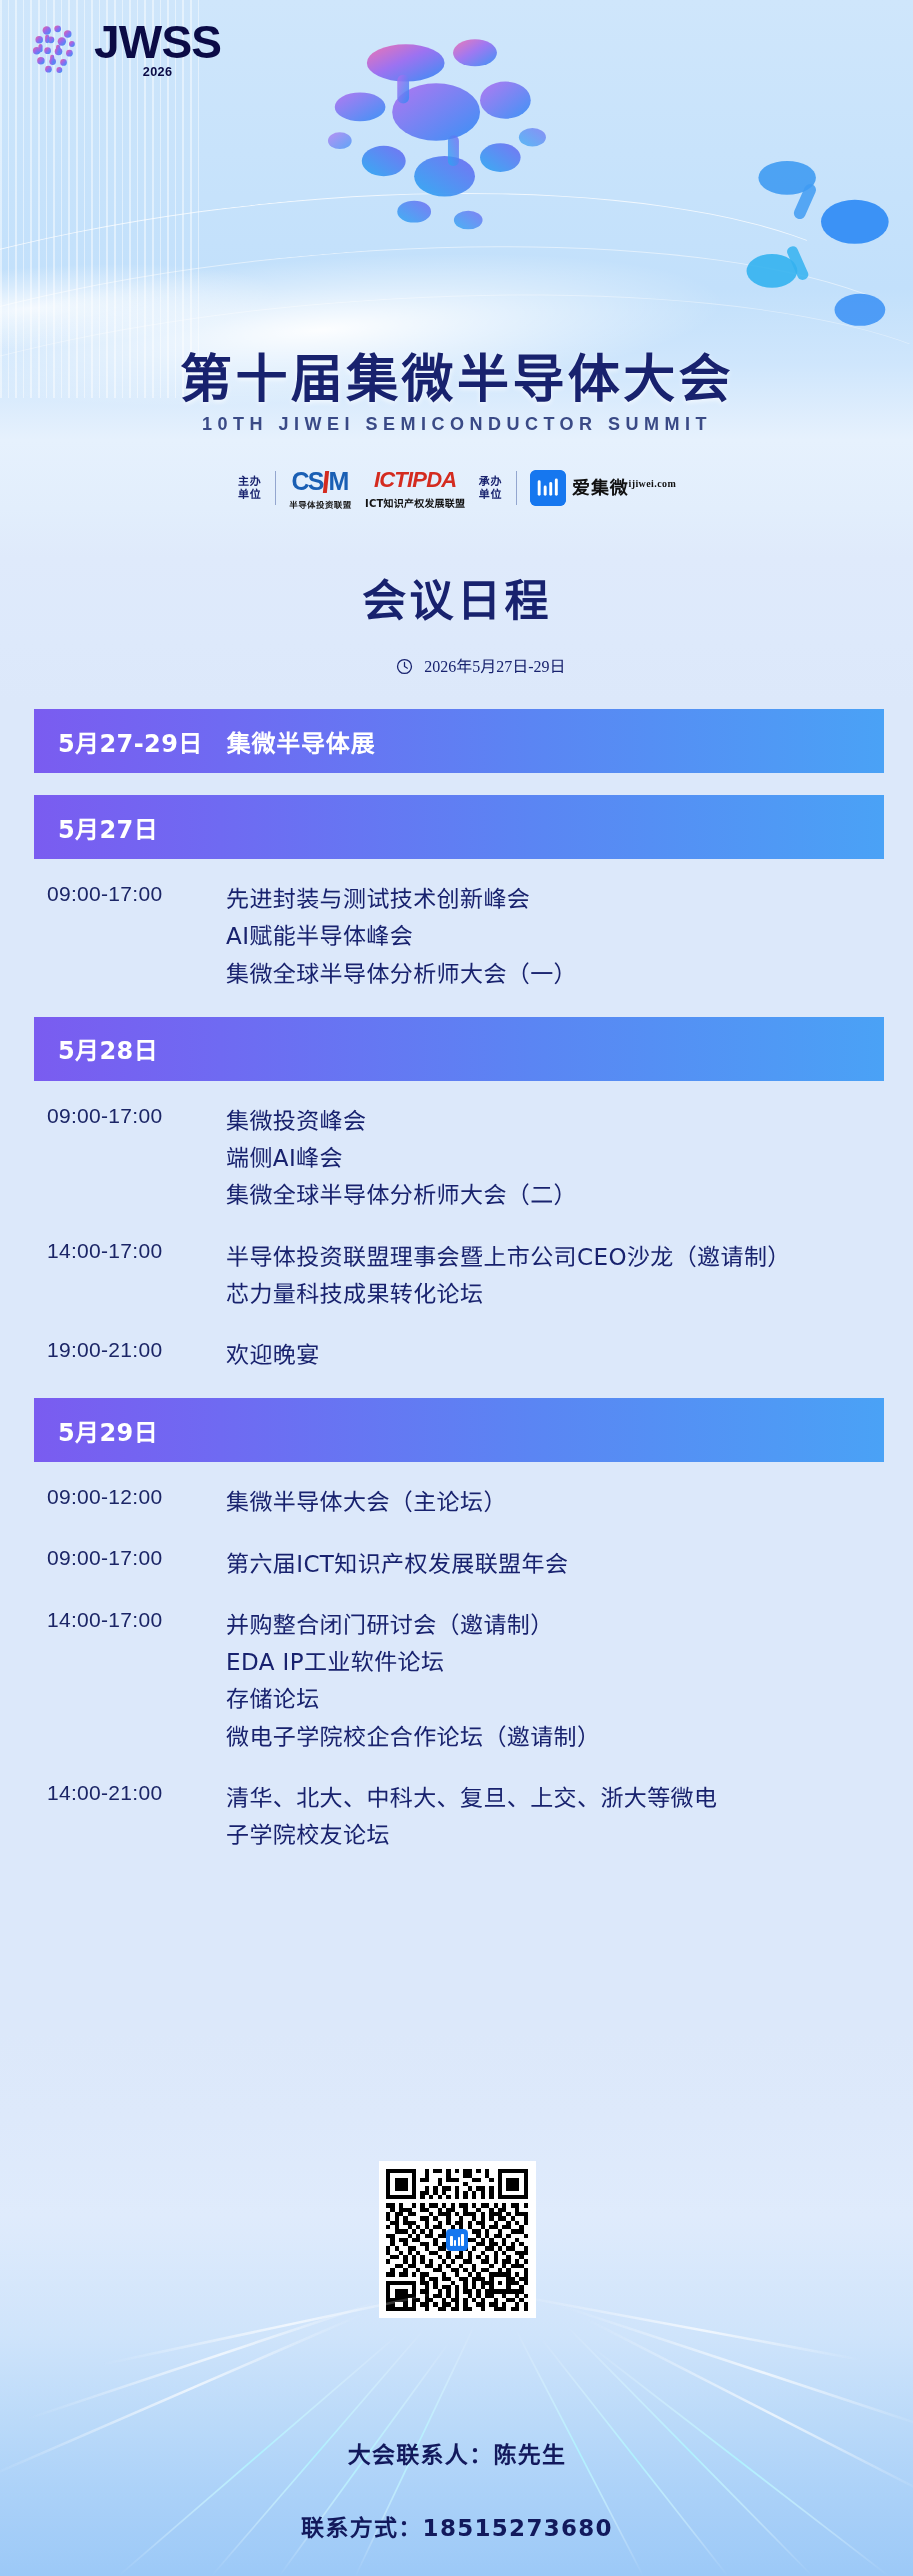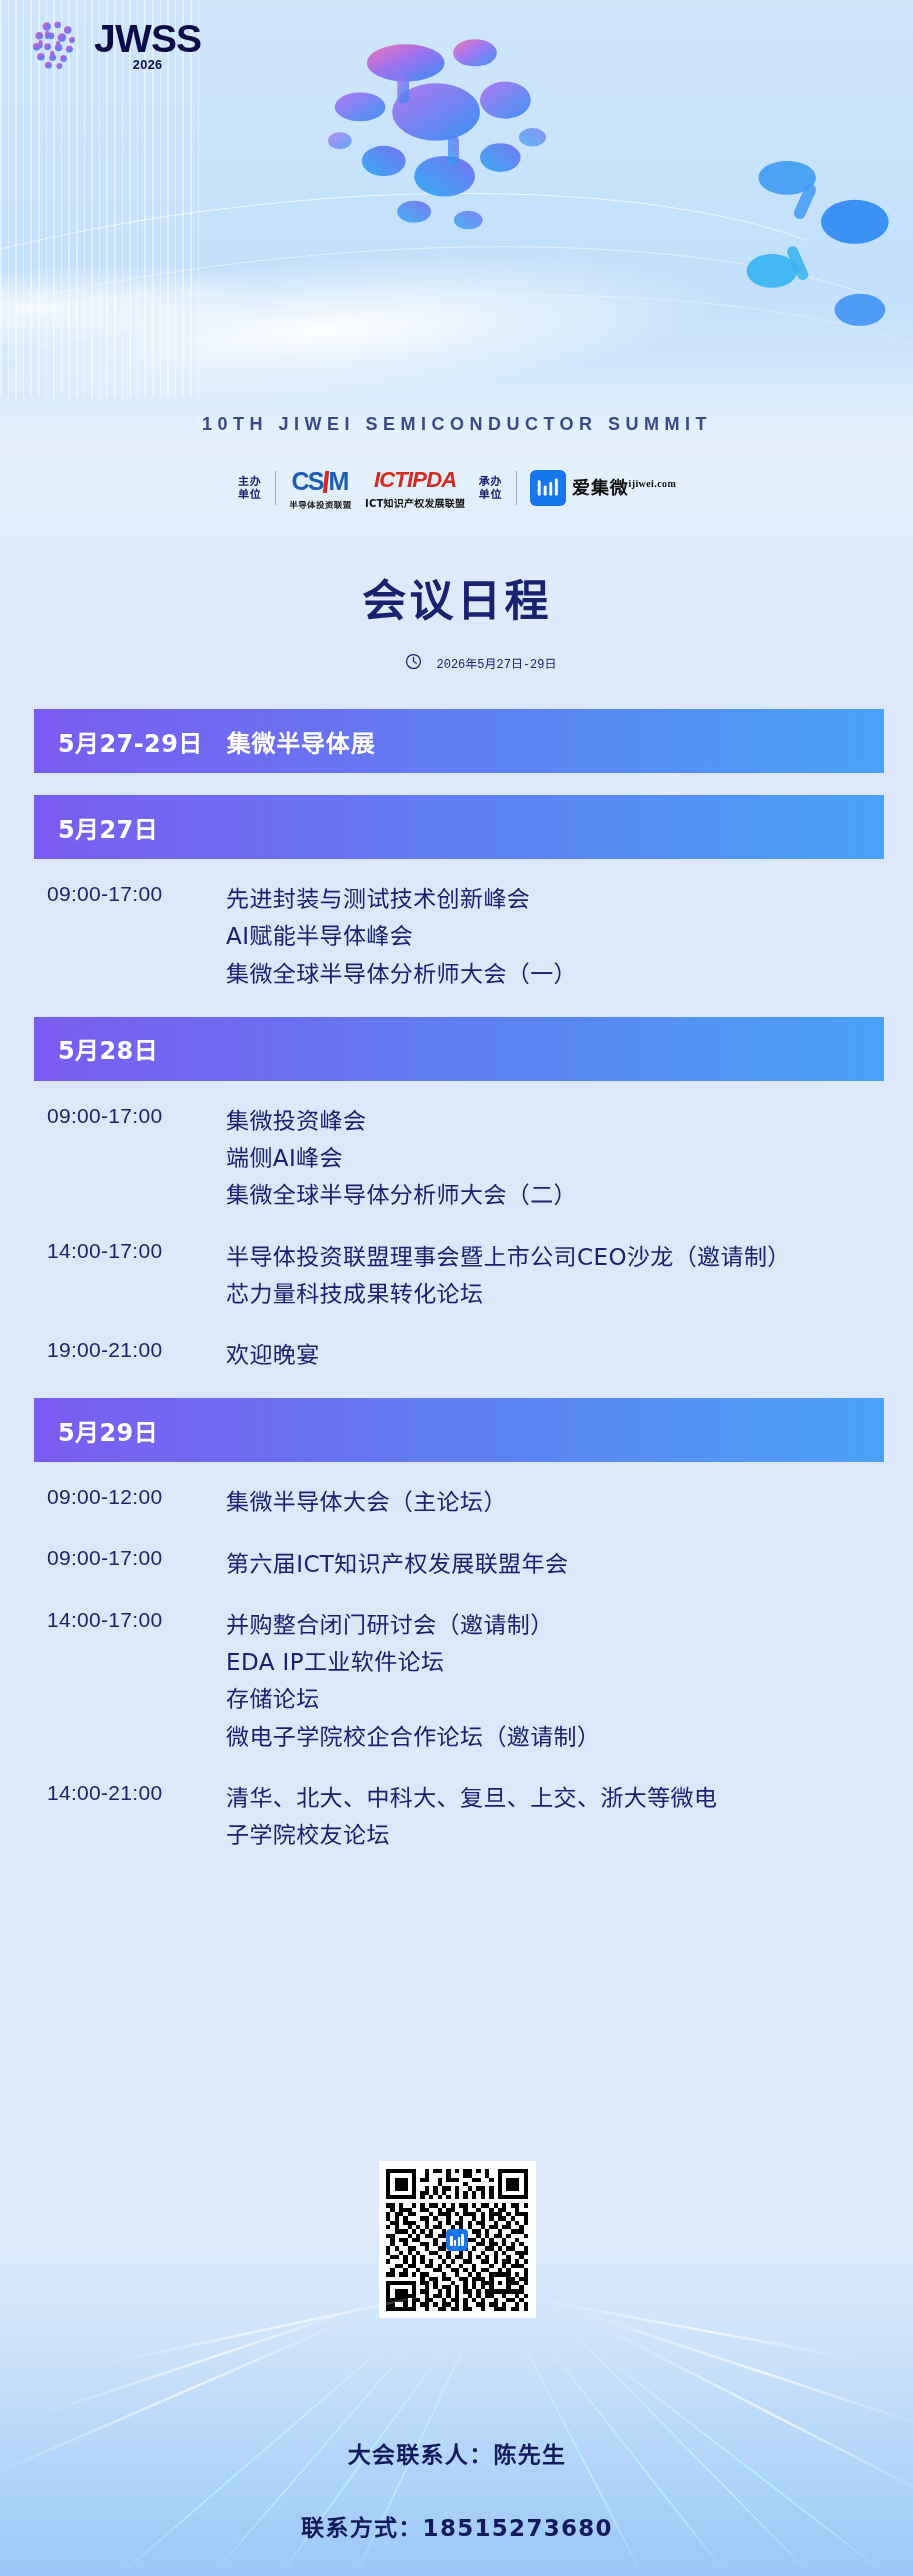--- a/index.html
+++ b/index.html
@@ -57,21 +57,21 @@
   .s2{left:-305px;top:254px;width:1269px;height:355px;transform:rotate(-5deg);border-color:rgba(255,255,255,.5) transparent transparent transparent;}
   .s3{left:-254px;top:300px;width:1252px;height:321px;transform:rotate(-4deg);border-color:rgba(255,255,255,.38) transparent transparent transparent;}
 
   
   .blobwrap{position:absolute;left:279px;top:34px;width:321px;height:237px;pointer-events:none;}
 
   
   .logo-row{position:absolute;left:30px;top:18.6px;display:flex;align-items:center;gap:12px;}
   .logo-mark{width:52px;height:52px;position:relative;}
   .logo-text{display:flex;flex-direction:column;align-items:center;line-height:1;}
-  .logo-jwss{font-size:39px;font-weight:bold;color:#0b0b46;letter-spacing:-0.8px;
+  .logo-jwss{font-size:46px;font-weight:bold;color:#0b0b46;letter-spacing:-0.8px;
     font-family:"Liberation Sans",sans-serif;}
   .logo-year{font-size:12.7px;font-weight:bold;color:#0b0b46;margin-top:1.7px;letter-spacing:0.4px;}
 
   
   .title-zh{
     position:absolute;left:0;right:0;top:337px;text-align:center;
     font-size:52px;font-weight:bold;color:#18226e;letter-spacing:3.4px;
     font-family:"DejaVu Sans","Liberation Sans",sans-serif;
     text-shadow:0 1.7px 5px rgba(255,255,255,.7);
   }
@@ -109,21 +109,21 @@
   .jiwei-en{font-size:10px;font-weight:bold;color:#111;font-family:"Liberation Serif",serif;letter-spacing:0.4px;}
 
   
   .agenda-title{
     position:absolute;left:0;right:0;top:565px;text-align:center;
     font-size:44px;font-weight:bold;color:#18226e;letter-spacing:3.4px;
     font-family:"DejaVu Sans",sans-serif;
   }
   .agenda-date{
     position:absolute;left:0;right:0;top:653px;text-align:center;
-    font-size:12px;color:#18226e;font-family:Liberation Mono, monospace;padding-left:48px;
+    font-size:16px;color:#18226e;font-family:Liberation Serif, serif;padding-left:48px;
   }
   .agenda-date .clock{display:inline-block;vertical-align:-2.5px;margin-right:6.8px;}
 
   
   .schedule{position:absolute;left:0;top:709px;width:914px;}
   .daybar{
     height:64px;margin:0 30px 0 34px;
     background:linear-gradient(90deg,#7a5cf0 0%,#6f6af2 22%,#5a86f3 60%,#4aa2f6 100%);
     display:flex;align-items:center;padding-left:24px;gap:24px;
   }
@@ -246,20 +246,21 @@
         <rect x="10" y="25" width="5" height="10" rx="2.5"></rect>
         <rect x="24" y="38" width="5" height="10" rx="2.5"></rect>
       </g>
     </svg>
     <span class="logo-text">
       <span class="logo-jwss">JWSS</span>
       <span class="logo-year">2026</span>
     </span>
   </div>
 
+  <div class="title-zh">第十届集微半导体大会</div>
   <div class="title-en">10TH JIWEI SEMICONDUCTOR SUMMIT</div>
 
   <div class="sponsors">
     <div class="sp-label">
       <div>主办</div>
       <div>单位</div>
     </div>
     <div class="sp-div"></div>
 
     <div class="csia">

